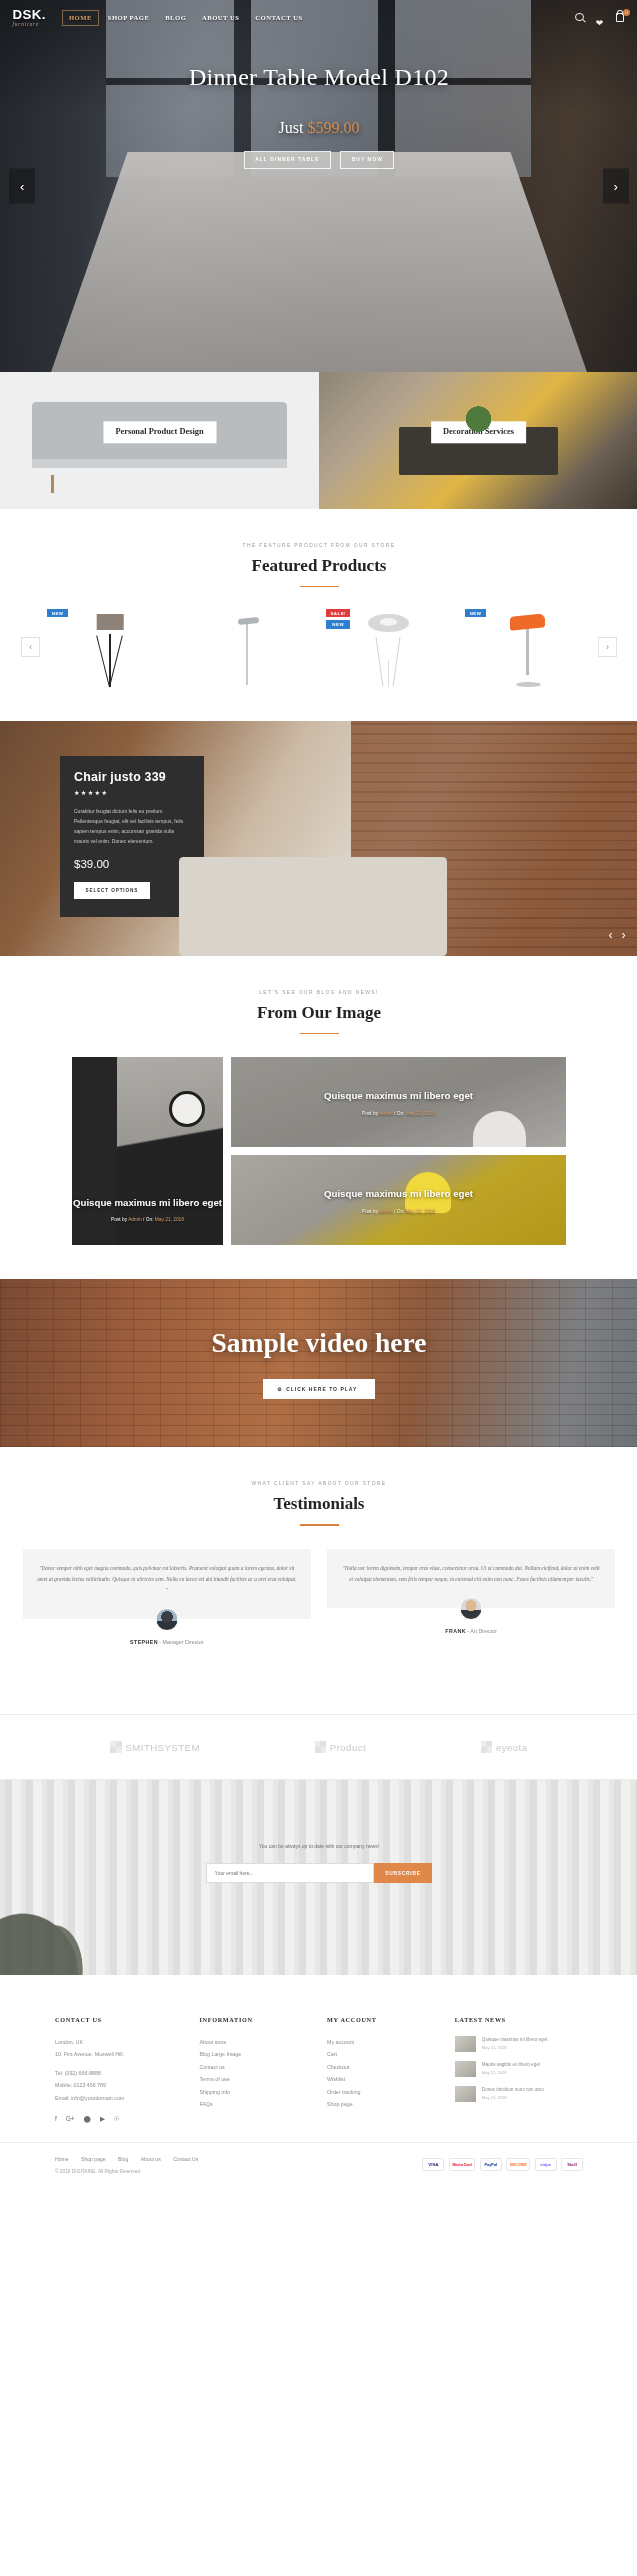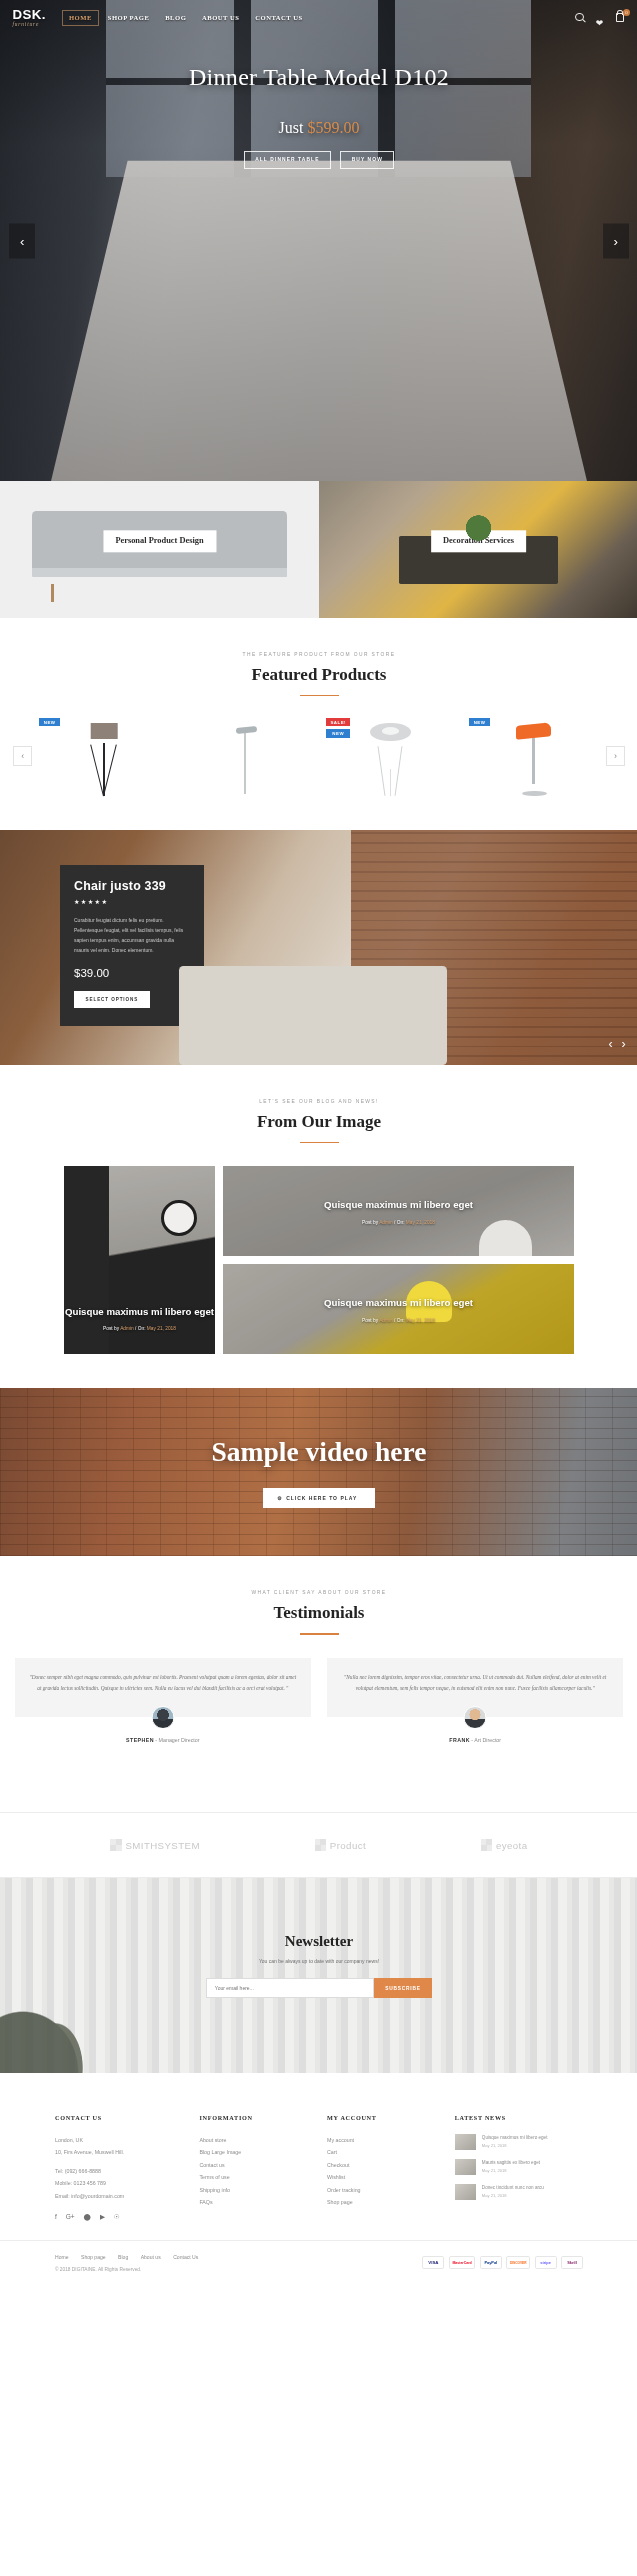--- a/index.html
+++ b/index.html
@@ -4,21 +4,21 @@
 <style>
   * { margin:0; padding:0; box-sizing:border-box; }
   body {
     width:638px; background:#fff;
     font-family:"Liberation Sans", sans-serif;
     color:#444; overflow-x:hidden;
   }
   .serif { font-family:"Liberation Serif", serif; }
 
   
-  .hero { position:relative; height:481px; overflow:hidden;
+  .hero { position:relative; height:372px; overflow:hidden;
     background:linear-gradient(170deg,#3b3f47 0%,#2c2f35 35%,#1f2226 100%); }
   .hero-bg { position:absolute; inset:0;
     background:
       linear-gradient(180deg, rgba(18,20,24,.72) 0%, rgba(30,33,38,.45) 30%, rgba(25,27,32,.6) 100%),
       linear-gradient(100deg,#23262b 0%,#4a4f57 18%,#8f949c 30%,#6e737b 42%,#3a3e45 55%,#55412f 72%,#6b513a 85%,#3c2f24 100%);
   }
   .hero-bg:after { content:""; position:absolute; left:0; right:0; top:133px; bottom:0;
     background:linear-gradient(180deg,#c9c7c4 0%,#b6b4b1 40%,#9a9794 100%);
     clip-path:polygon(8% 100%, 20% 8%, 80% 8%, 92% 100%); opacity:.92; }
   .hero-windows { position:absolute; left:106px; top:0; width:425px; height:177px;
@@ -86,21 +86,21 @@
   .svc2:after { content:""; position:absolute; left:40%; top:22%; width:20%; height:25%;
     background:radial-gradient(circle,#4f7a3b 35%,transparent 36%); }
   .svc3 { background:linear-gradient(90deg,#e9eaea 0%,#f2f3f3 55%,#48b6c6 70%,#2f8fa4 100%); }
   .svc3:before { content:""; position:absolute; right:0; top:0; width:32%; height:100%;
     background:repeating-linear-gradient(115deg,#2f93a6,#2f93a6 2.7px,#6ec6d4 2.7px,#6ec6d4 6.2px); opacity:.8; }
   .svc-label { position:absolute; left:50%; top:44%; transform:translate(-50%,-50%);
     background:#fff; font-family:"Liberation Serif", serif; font-weight:bold;
     font-size:8.4px; color:#2b2b2b; padding:6.2px 12.4px; white-space:nowrap; }
 
   
-  .sec { padding:34px 4px; text-align:center; }
+  .sec { padding:34px 12px; text-align:center; }
   .eyebrow { font-size:4.9px; letter-spacing:1.4px; color:#9a9a9a; text-transform:uppercase; }
   .sec-title { font-family:"Liberation Serif", serif; font-weight:bold; font-size:17px;
     color:#232323; margin-top:8px; }
   .rule { width:39px; height:1.8px; background:#d9823f; margin:9.7px auto 0; }
 
   
   .prods { display:flex; align-items:flex-start; justify-content:center;
     gap:0; margin-top:19.5px; padding:0 8.9px; position:relative; }
   .parrow { width:19.5px; height:19.5px; border:0.9px solid #e2e2e2; background:#fff;
     display:flex; align-items:center; justify-content:center; color:#8a8a8a;
@@ -470,21 +470,20 @@
     <span>Product</span>
   </div>
   <div class="brand">
     <span class="brand-mark"></span>
     <span>eyeota</span>
   </div>
 </div>
 
 <div class="news">
   <div class="news-inner">
-    <div class="news-title">Newsletter</div>
     <div class="news-sub">You can be always up to date with our company news!</div>
     <div class="news-form">
       <input class="news-input" placeholder="Your email here..." style="">
       <button class="news-btn">SUBSCRIBE</button>
     </div>
   </div>
 </div>
 
 <div class="footer">
   <div class="fcol wide">

